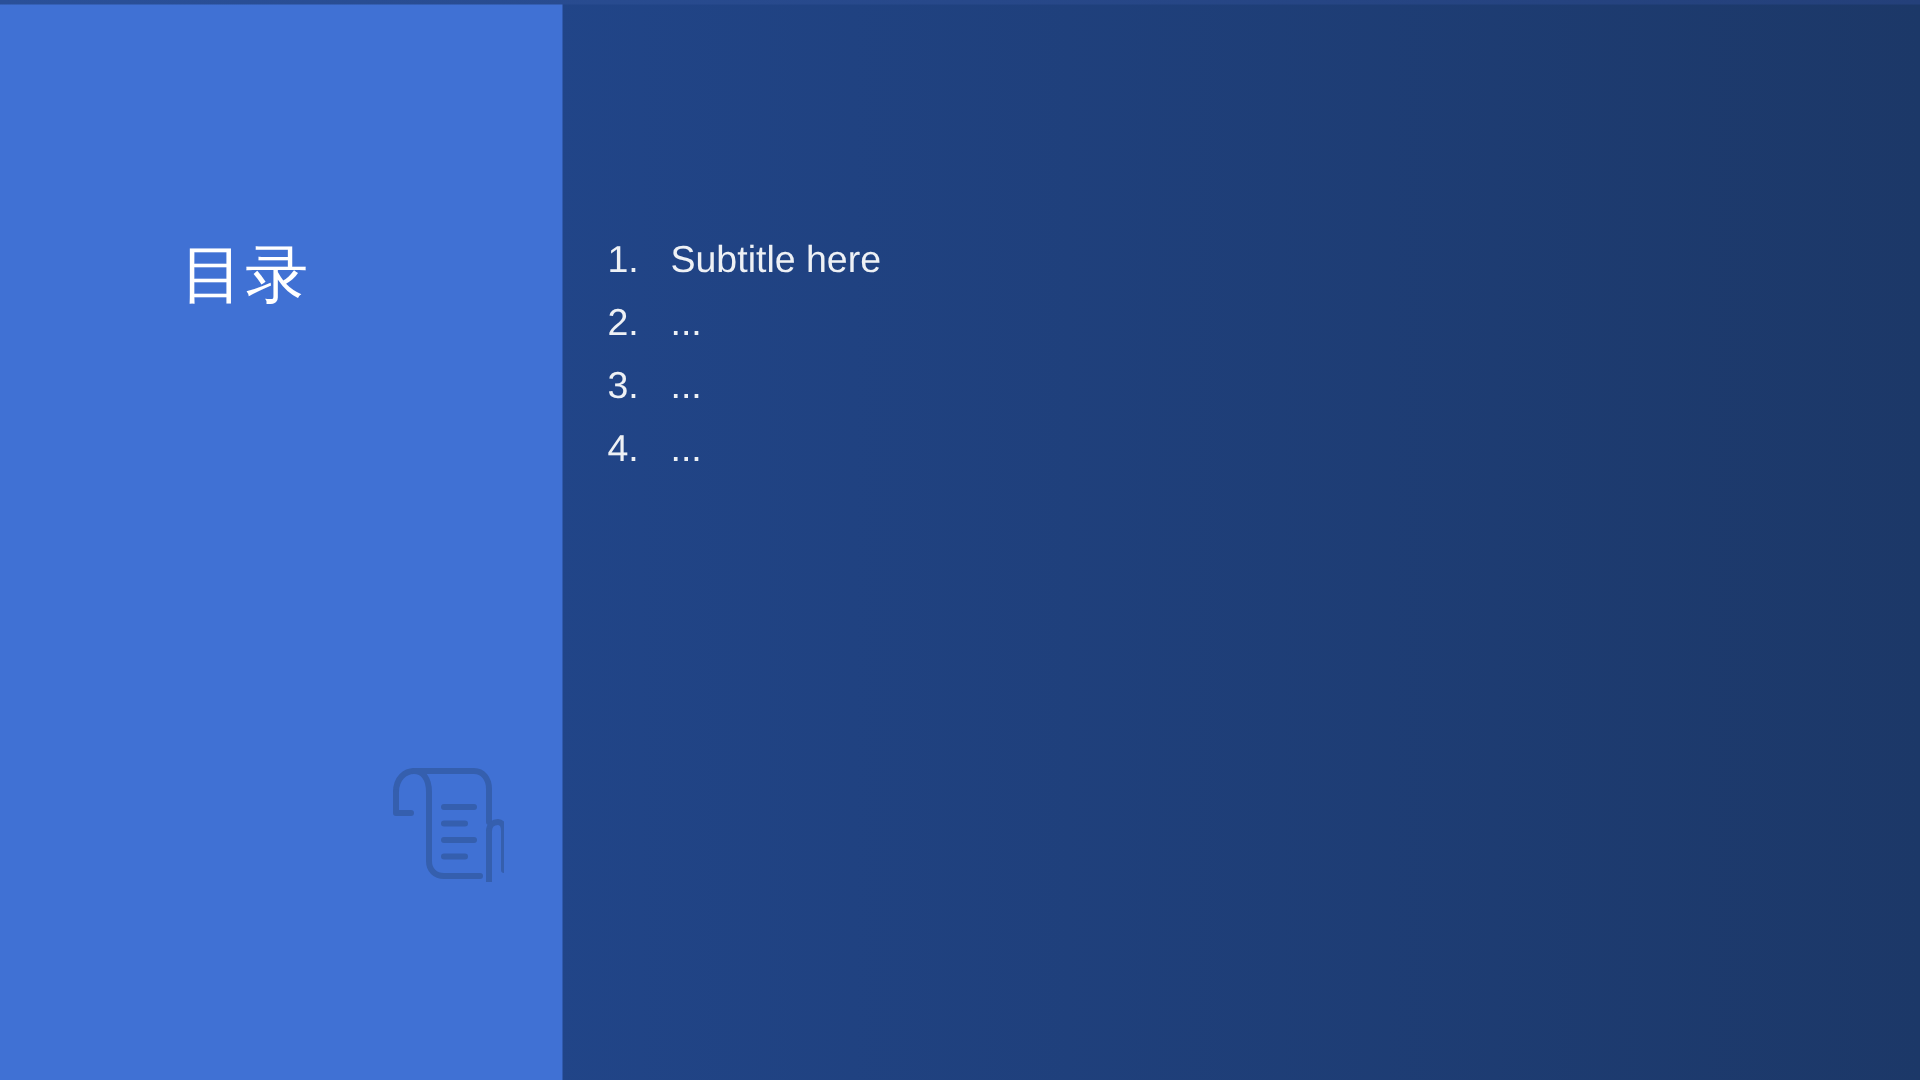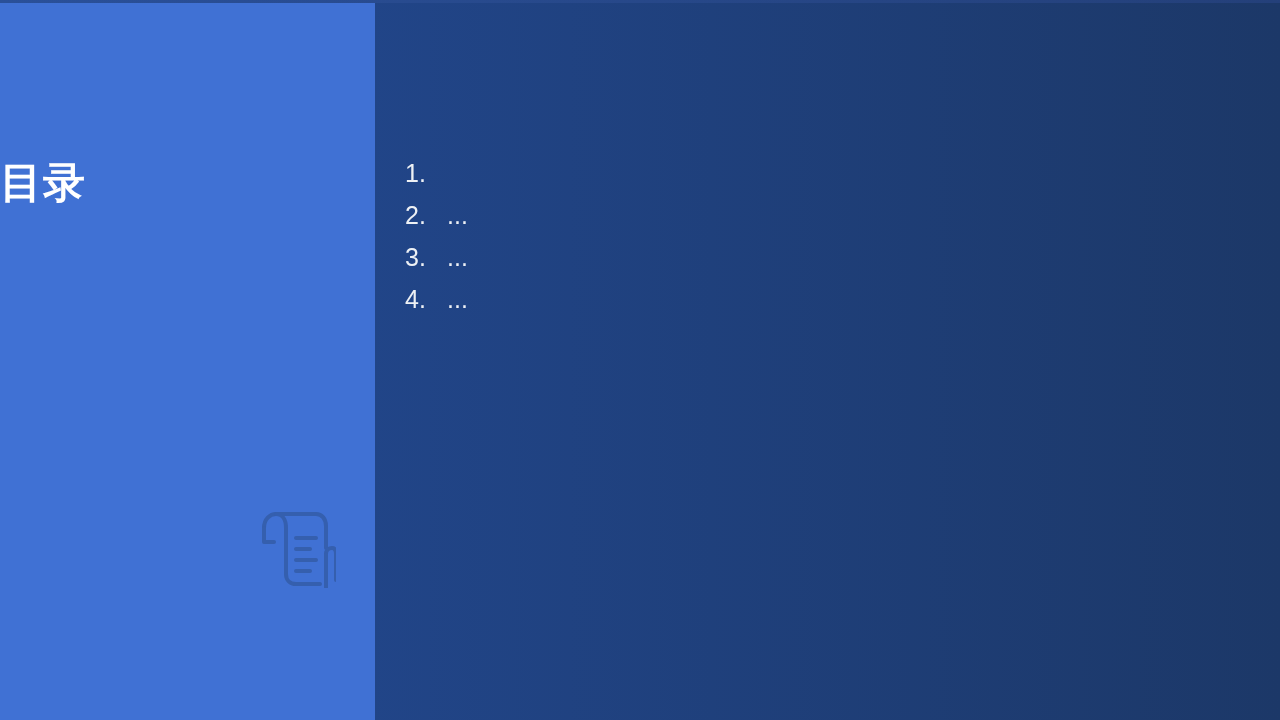--- a/index.html
+++ b/index.html
@@ -41,25 +41,25 @@
     flex: 0 0 375px;
     background: #4071d4;
     z-index: 2;
   }
 
   .left-title {
     position: absolute;
     left: 0;
     right: 48px;
     top: 158px;
-    text-align: left;
+    text-align: center;
     color: #ffffff;
     font-size: 42px;
     line-height: 50px;
-    font-weight: bold;
+    font-weight: normal;
     letter-spacing: 1px;
   }
 
   .deco-icon {
     position: absolute;
     left: 240px;
     top: 504px;
     width: 96px;
     height: 84px;
   }
@@ -132,20 +132,21 @@
     </span>
 
   </div>
 
   <div class="right-panel">
 
     <ol class="toc-list">
 
       <li class="toc-item">
         <span class="toc-num">1.</span>
+        <span class="toc-text">Subtitle here</span>
       </li>
 
       <li class="toc-item">
         <span class="toc-num">2.</span>
         <span class="toc-text">...</span>
       </li>
 
       <li class="toc-item">
         <span class="toc-num">3.</span>
         <span class="toc-text">...</span>

